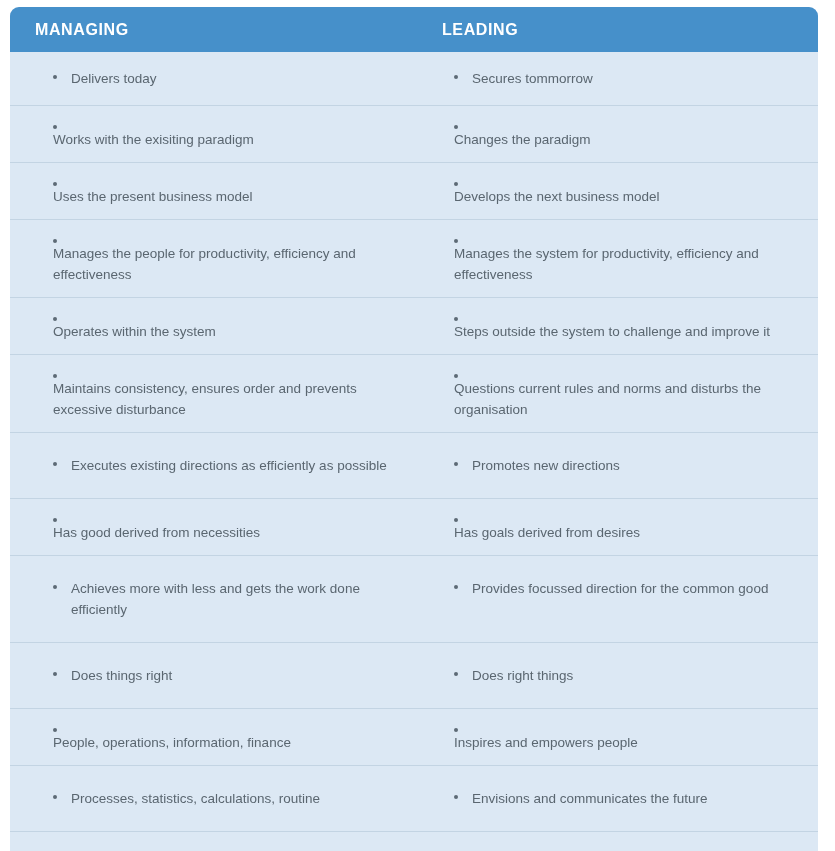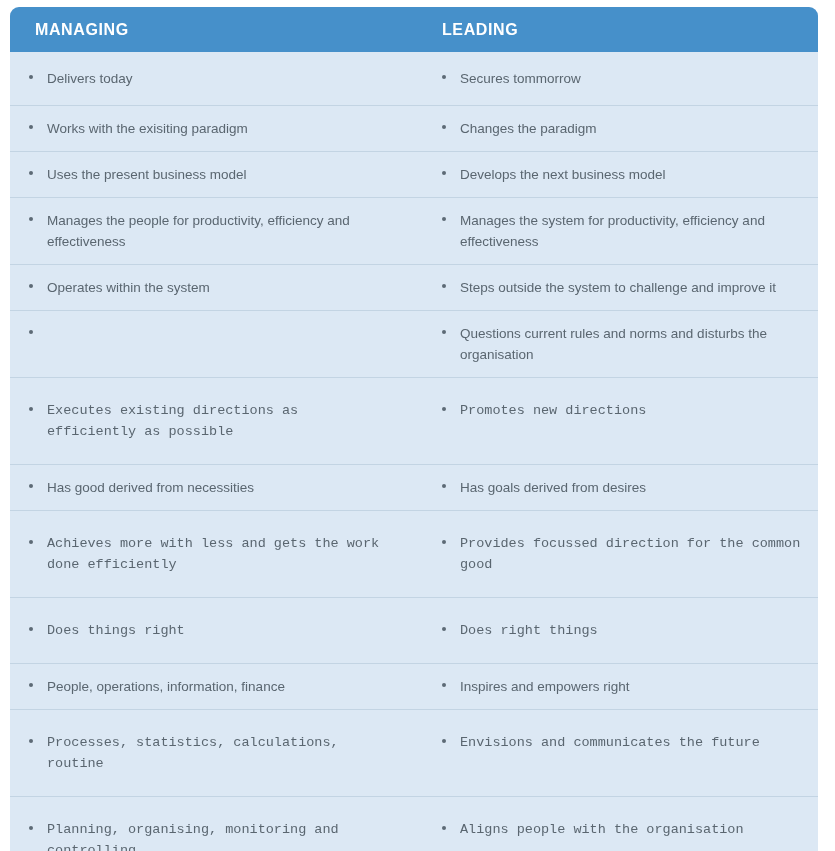--- a/index.html
+++ b/index.html
@@ -66,20 +66,21 @@
     box-sizing: border-box;
     display: flex;
     align-items: flex-start;
     padding-top: 13px;
     padding-bottom: 13px;
   }
   .cell.col-left {
     width: 410px;
     padding-left: 19px;
     padding-right: 30px;
+    margin-left: 24px;
   }
   .cell.col-right {
     width: 398px;
     padding-left: 22px;
     padding-right: 16px;
   }
   .bullet {
     flex: 0 0 auto;
     width: 10px;
     margin-top: 7px;
@@ -93,23 +94,23 @@
     border-radius: 50%;
     background: #5d6a75;
   }
   .cell-text {
     color: #5a6670;
     font-size: 13.5px;
     line-height: 21px;
     flex: 1 1 auto;
   }
   
-  .row.pad-sm .cell { padding-top: 12px; padding-bottom: 12px; }
+  .row.pad-sm .cell { padding-top: 12px; padding-bottom: 12px; flex-direction: column; }
   .row.pad-md .cell { padding-top: 16px; padding-bottom: 16px; }
-  .row.pad-lg .cell { padding-top: 22px; padding-bottom: 22px; font-family: Liberation Mono, monospace; }
+  .row.pad-lg .cell { padding-top: 22px; padding-bottom: 22px; }
 </style>
 </head>
 <body>
 
 <div id="page">
   <div class="table-card">
 
     <div class="table-header">
       <div class="th col-left">MANAGING</div>
       <div class="th col-right">LEADING</div>
@@ -184,20 +185,21 @@
               <i></i>
             </span>
             <span class="cell-text">Steps outside the system to challenge and improve it</span>
           </div>
         </div>
         <div class="row pad-sm">
           <div class="cell col-left">
             <span class="bullet">
               <i></i>
             </span>
+            <span class="cell-text">Maintains consistency, ensures order and prevents excessive disturbance</span>
           </div>
           <div class="cell col-right">
             <span class="bullet">
               <i></i>
             </span>
             <span class="cell-text">Questions current rules and norms and disturbs the organisation</span>
           </div>
         </div>
         <div class="row pad-lg">
           <div class="cell col-left">
@@ -259,21 +261,21 @@
           <div class="cell col-left">
             <span class="bullet">
               <i></i>
             </span>
             <span class="cell-text">People, operations, information, finance</span>
           </div>
           <div class="cell col-right">
             <span class="bullet">
               <i></i>
             </span>
-            <span class="cell-text">Inspires and empowers right</span>
+            <span class="cell-text">Inspires and empowers people</span>
           </div>
         </div>
         <div class="row pad-lg">
           <div class="cell col-left">
             <span class="bullet">
               <i></i>
             </span>
             <span class="cell-text">Processes, statistics, calculations, routine</span>
           </div>
           <div class="cell col-right">

